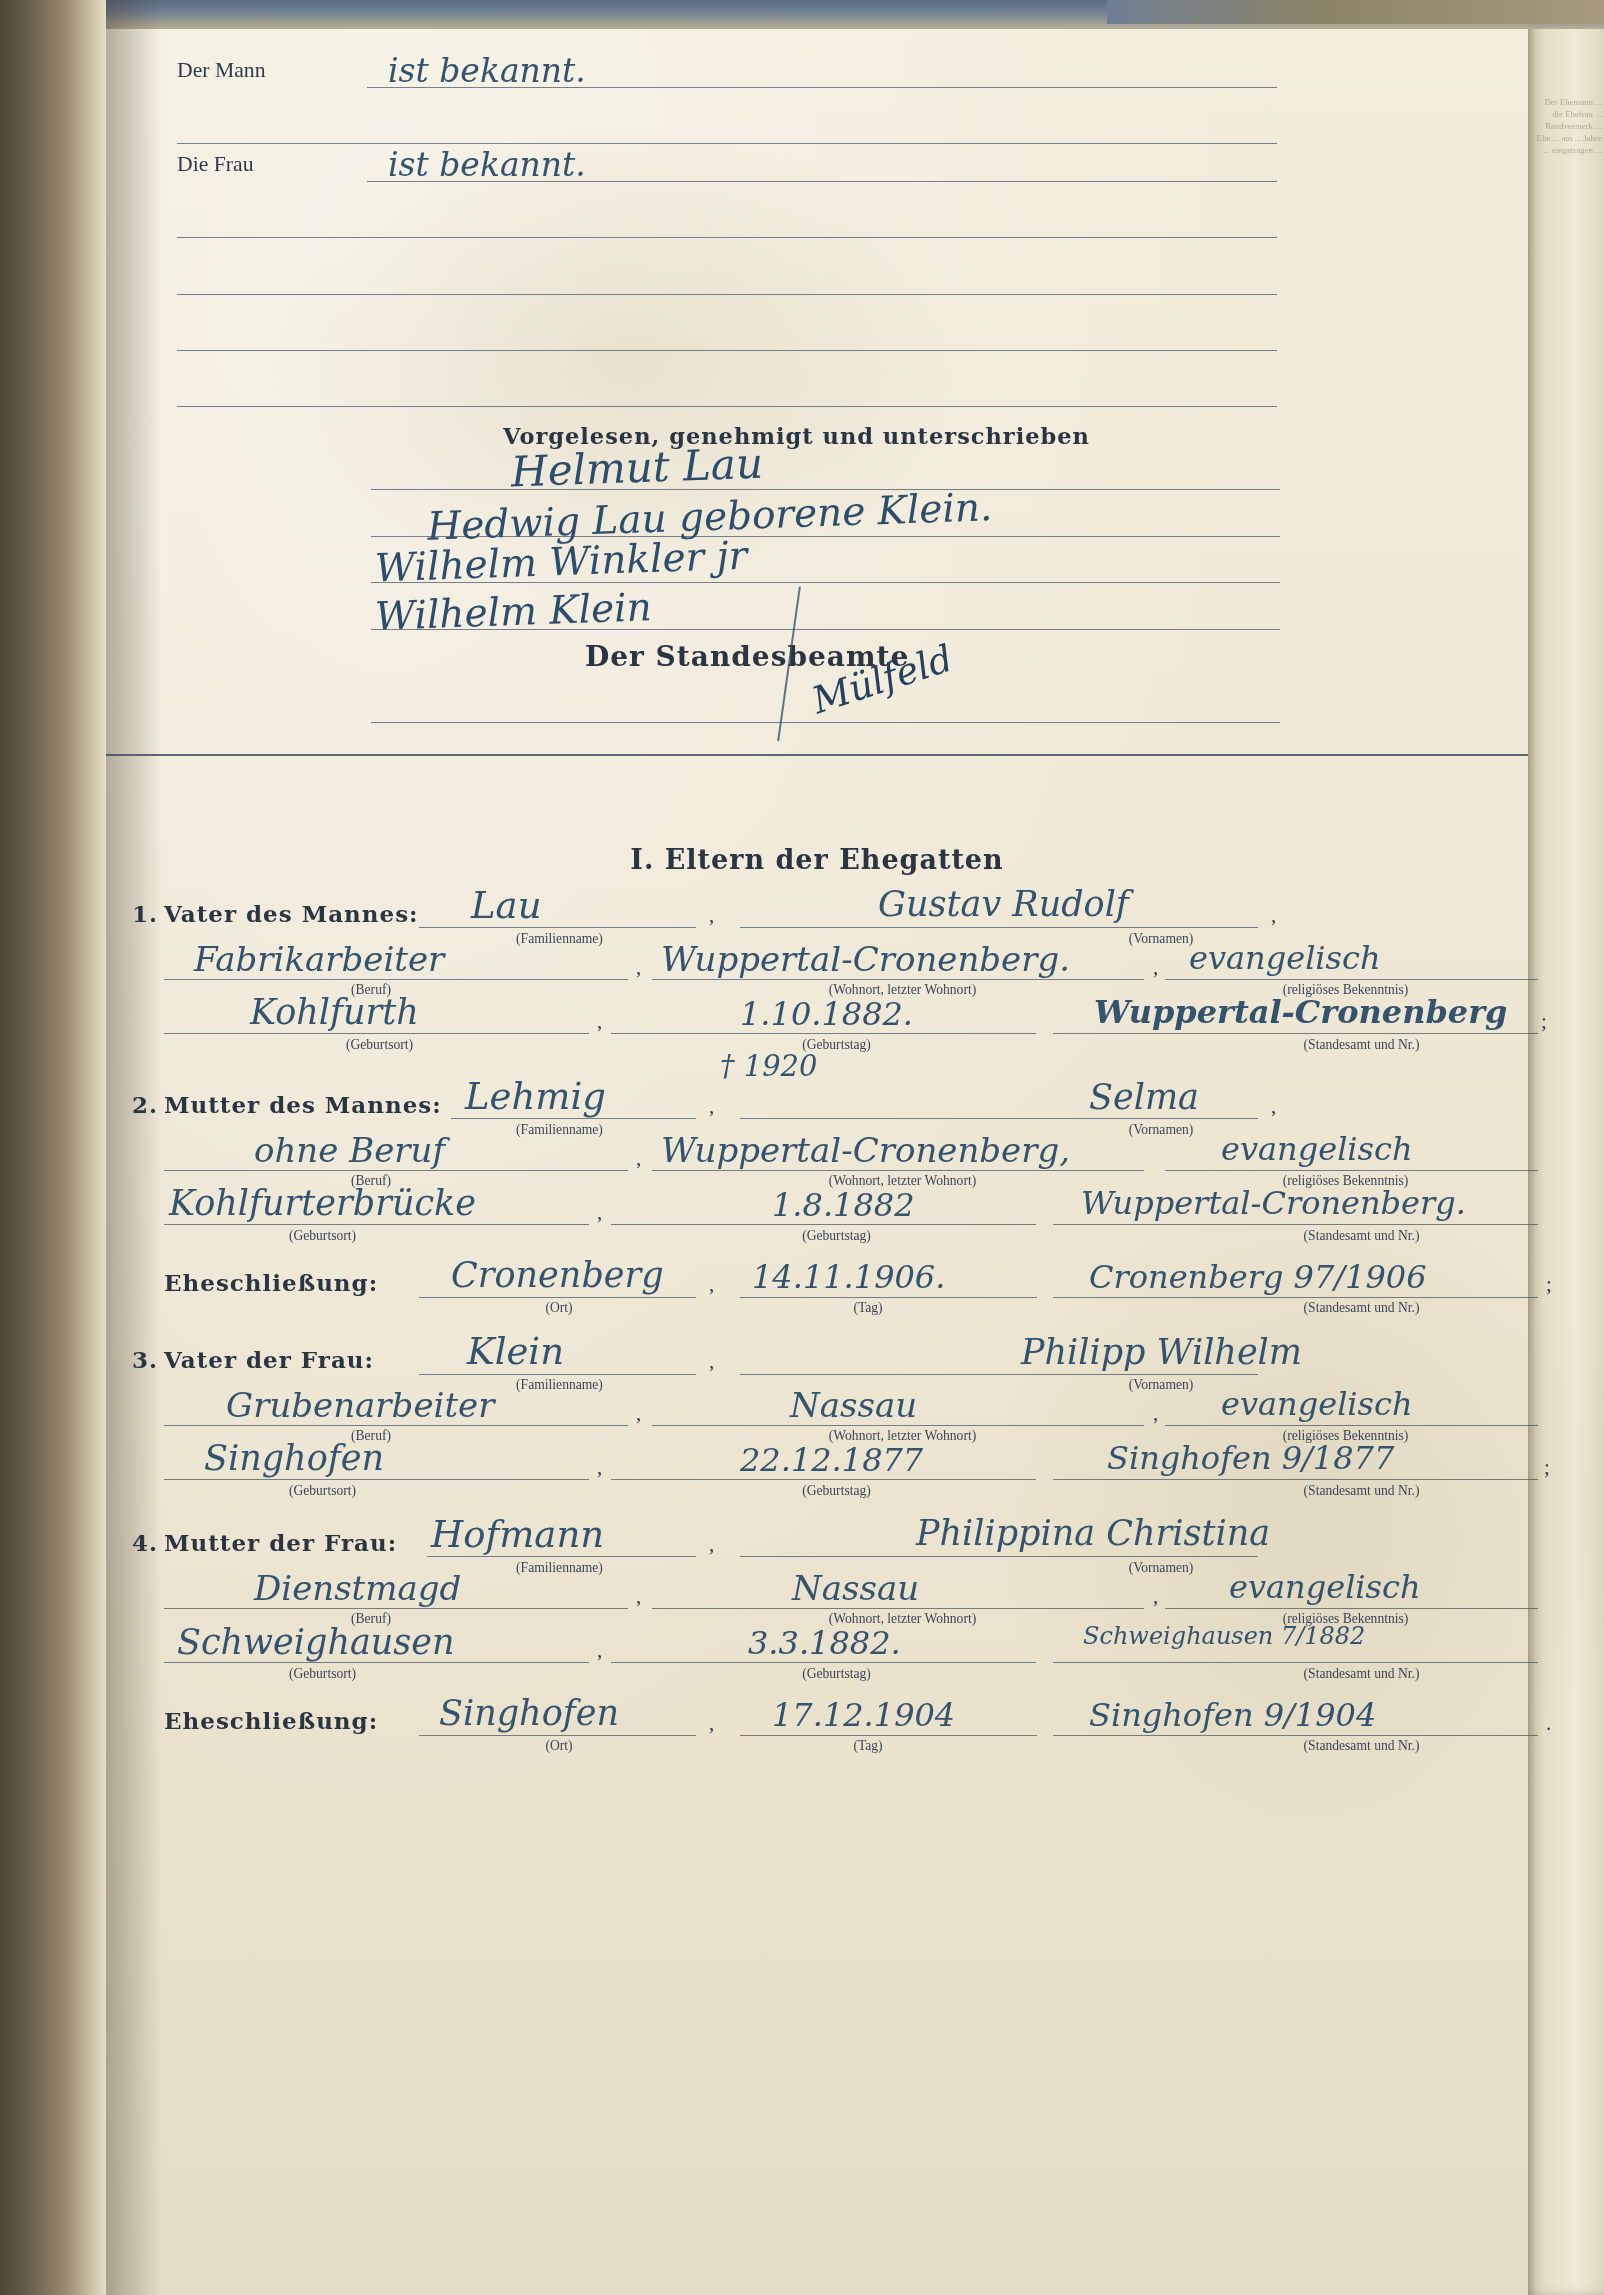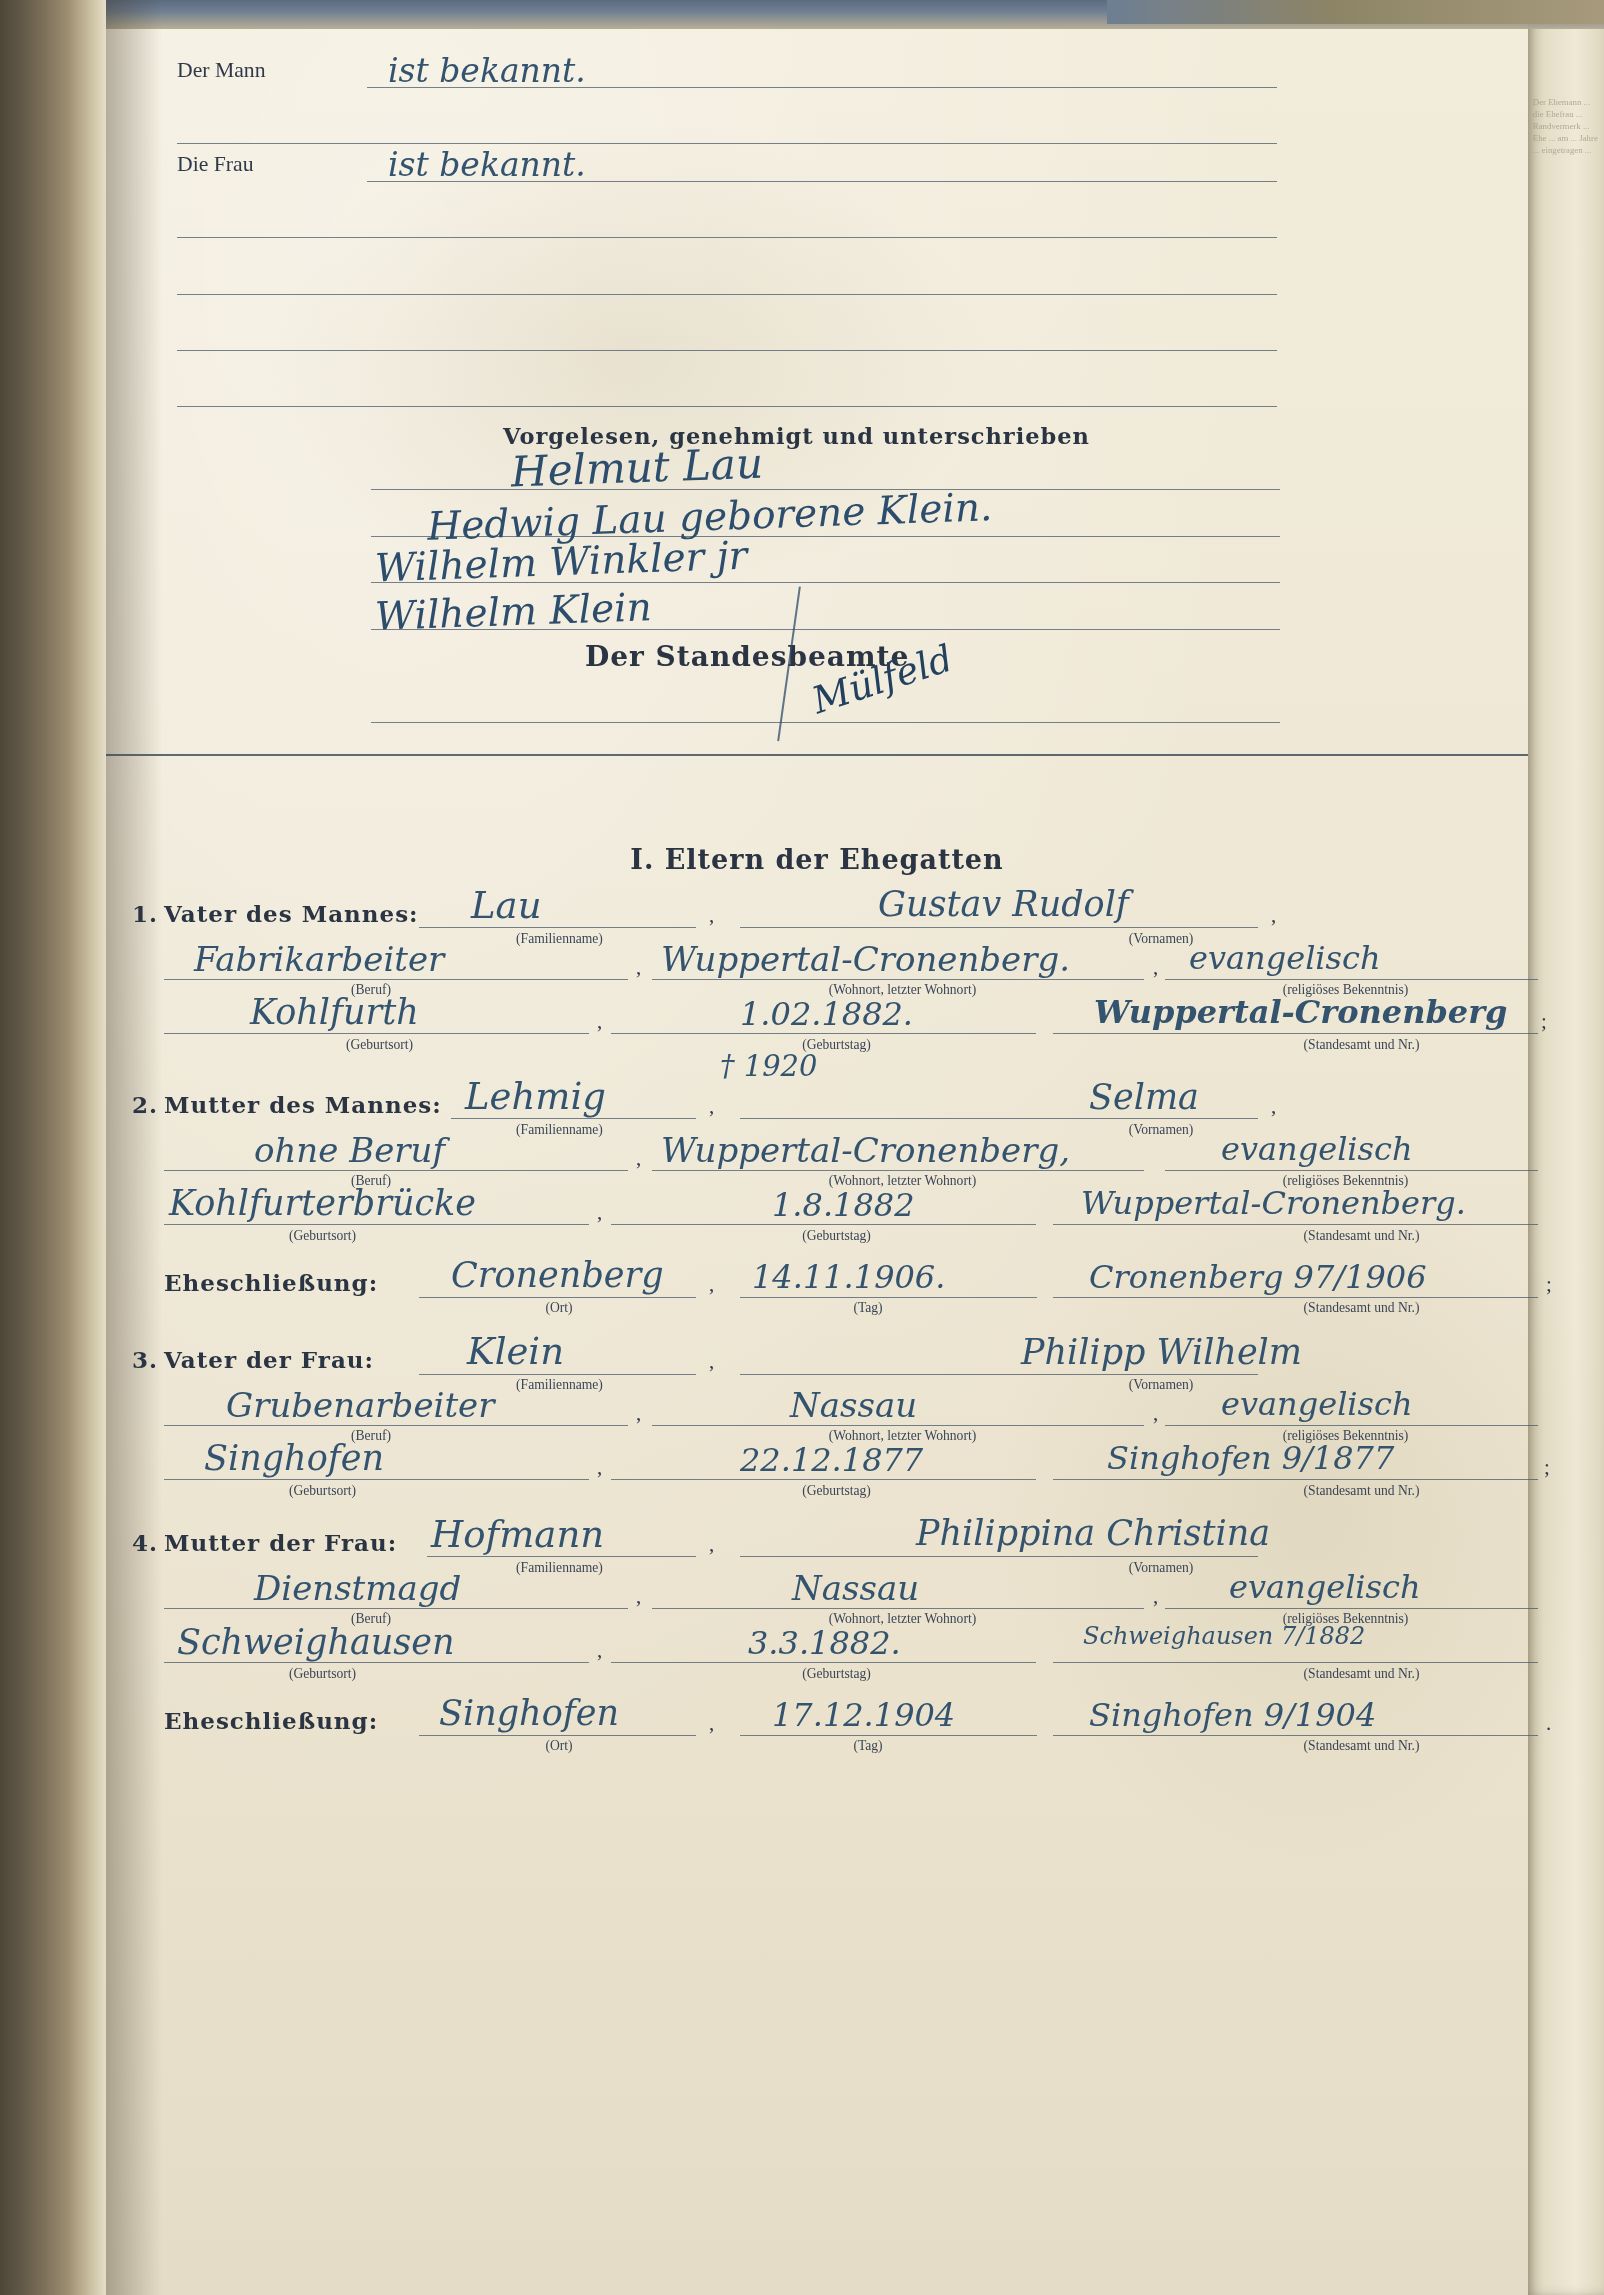--- a/index.html
+++ b/index.html
@@ -53,20 +53,21 @@
   .right-ghost-text {
     position: absolute;
     right: 3.2px;
     width: 69px;
     color: #9d9580;
     font-size: 8.8px;
     line-height: 12px;
     font-family: "Liberation Serif", serif;
     opacity: .75;
     overflow: hidden;
+    text-align: right;
   }
   .sheet {
     position: absolute;
     left: 106px; top: 24px;
     width: 1422px; height: 2271px;
     background:
       radial-gradient(ellipse at 20% 10%, rgba(255,255,255,.35), rgba(255,255,255,0) 55%),
       linear-gradient(to bottom, #f2ecdb 0%, #efe8d6 35%, #eae2cd 75%, #e4dcc6 100%);
   }
   .stain-a {
@@ -245,21 +246,21 @@
     <div class="rule" style="left:1059px; top:955px; width:373px;"></div>
     <div class="hw" style="left:1083px; top:915px; font-size:32px;">evangelisch</div>
     <div class="sub center" style="left:1107px; top:958px; width:265px;">(religiöses Bekenntnis)</div>
 
     <div class="rule" style="left:58px; top:1009px; width:425px;"></div>
     <div class="hw" style="left:144px; top:968px; font-size:35px;">Kohlfurth</div>
     <div class="sub center" style="left:185px; top:1013px; width:177px;">(Geburtsort)</div>
     <div class="lbl printed" style="left:491px; top:985px; font-size:21px;">,</div>
 
     <div class="rule" style="left:505px; top:1009px; width:425px;"></div>
-    <div class="hw" style="left:634px; top:971px; font-size:32px;">1.02.1882.</div>
+    <div class="hw" style="left:634px; top:971px; font-size:32px;">1.10.1882.</div>
     <div class="sub center" style="left:642px; top:1013px; width:177px;">(Geburtstag)</div>
 
     <div class="rule" style="left:947px; top:1009px; width:485px;"></div>
     <div class="hw" style="left:988px; top:969px; font-size:32px;font-weight:bold;">Wuppertal-Cronenberg</div>
     <div class="sub center" style="left:1123px; top:1013px; width:265px;">(Standesamt und Nr.)</div>
     <div class="lbl printed" style="left:1435px; top:985px; font-size:21px;">;</div>
 
     <div class="hw" style="left:614px; top:1025px; font-size:29px;">† 1920</div>
 
     <div class="lbl fraktur" style="left:26px; top:1067px; font-size:23px;">2.</div>

